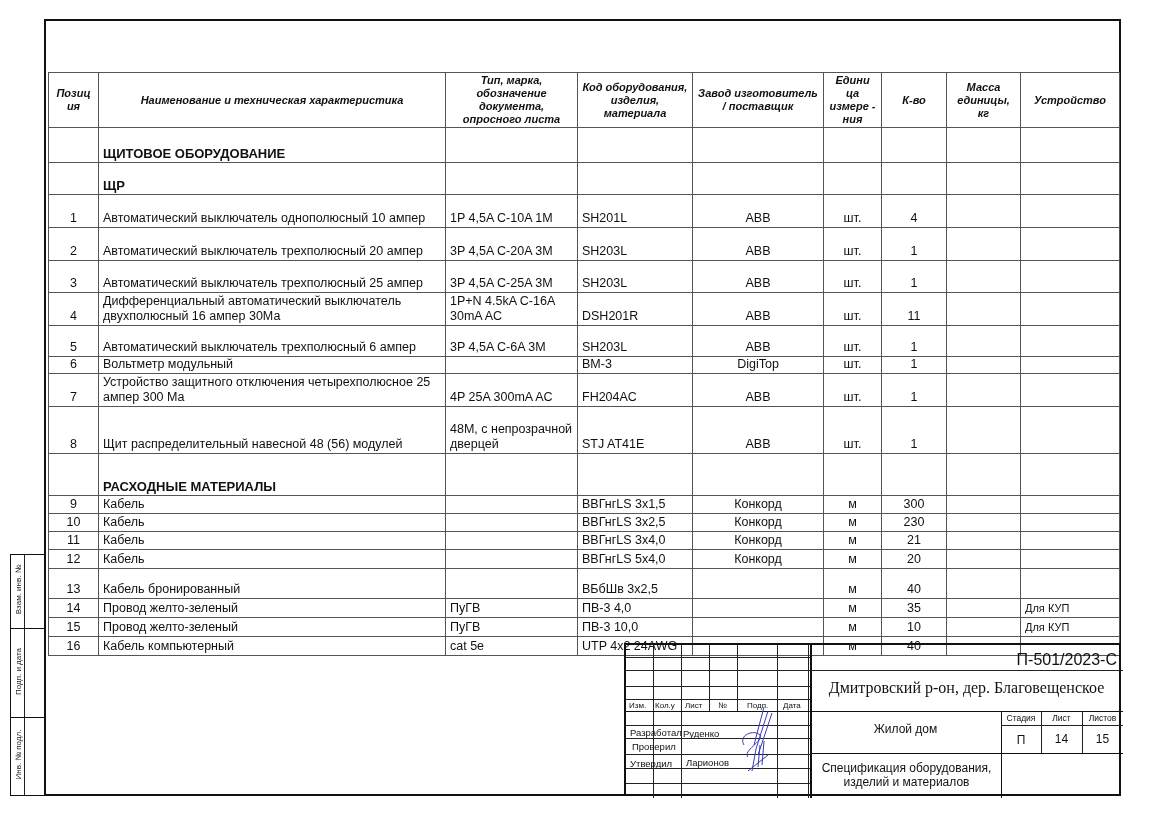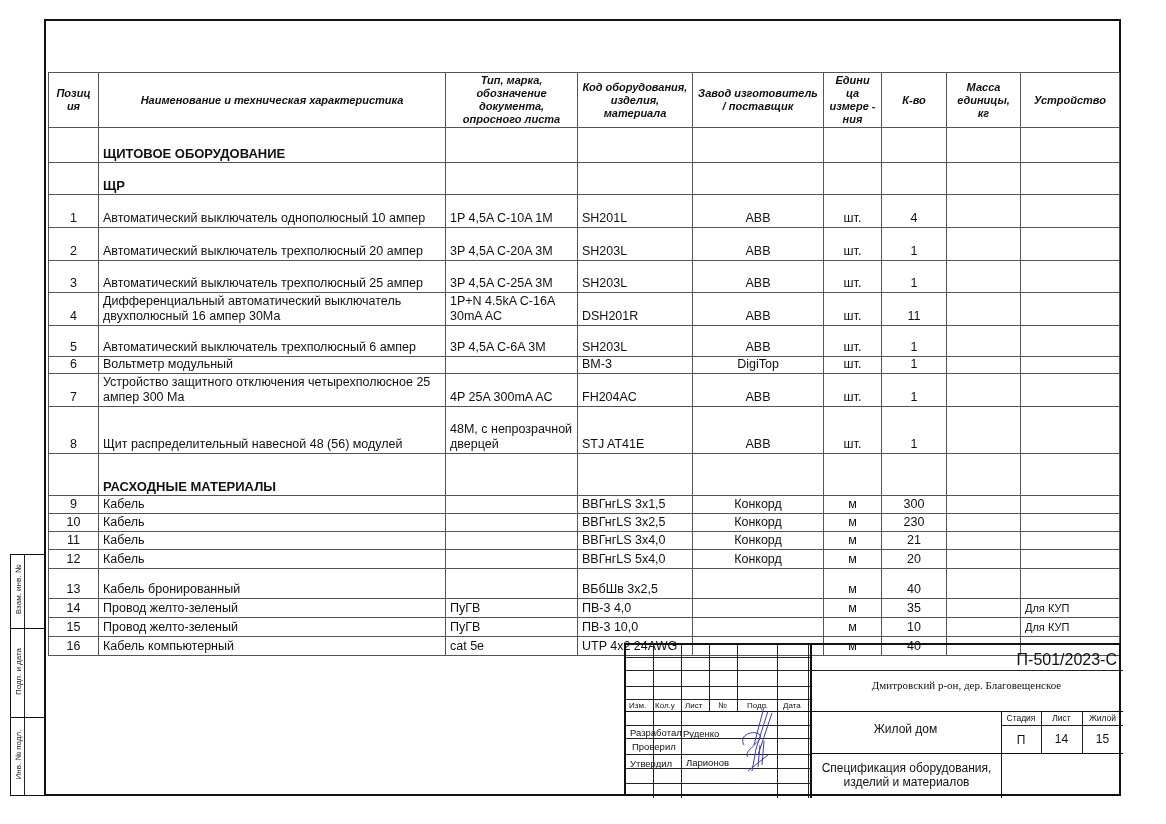--- a/index.html
+++ b/index.html
@@ -322,27 +322,27 @@
 
   <div class="grid-line-h" style="left:184px; width:313px; top:25px;"></div>
   <div class="grid-line-h" style="left:184px; width:313px; top:66px; border-top:1.5px solid #111;"></div>
   <div class="grid-line-h" style="left:184px; width:313px; top:108px; border-top:1.5px solid #111;"></div>
   <div class="grid-line-v" style="left:375px; top:66px; height:87px; border-left:1.5px solid #111;"></div>
   <div class="grid-line-v" style="left:415px; top:66px; height:42px;"></div>
   <div class="grid-line-v" style="left:456px; top:66px; height:42px;"></div>
   <div class="grid-line-h" style="left:375px; width:122px; top:80px;"></div>
 
   <div class="abs" style="right:2px; top:6px; font-size:16px;">П-501/2023-С</div>
-  <div class="abs" style="left:184px; width:313px; top:34px; text-align:center; font-family:'Liberation Serif', serif; font-size:11px;">Дмитровский р-он, дер. Благовещенское</div>
+  <div class="abs" style="left:184px; width:313px; top:34px; text-align:center; font-family:'Liberation Serif', serif; font-size:16px;">Дмитровский р-он, дер. Благовещенское</div>
   <div class="abs" style="left:184px; width:191px; top:77px; text-align:center; font-size:12px;">Жилой дом</div>
   <div class="abs" style="left:190px; width:181px; top:116px; text-align:center; font-size:12px; line-height:14px;">Спецификация оборудования, изделий и материалов</div>
 
   <div class="abs" style="left:375px; width:40px; top:68px; text-align:center; font-size:8.5px;">Стадия</div>
   <div class="abs" style="left:415px; width:41px; top:68px; text-align:center; font-size:8.5px;">Лист</div>
-  <div class="abs" style="left:456px; width:41px; top:68px; text-align:center; font-size:8.5px;">Жилой</div>
+  <div class="abs" style="left:456px; width:41px; top:68px; text-align:center; font-size:8.5px;">Листов</div>
   <div class="abs" style="left:375px; width:40px; top:88px; text-align:center; font-size:12px;">П</div>
   <div class="abs" style="left:415px; width:41px; top:87px; text-align:center; font-size:12px;">14</div>
   <div class="abs" style="left:456px; width:41px; top:87px; text-align:center; font-size:12px;">15</div>
 
 </div>
 
 <div class="side" style="left:10px; top:554px; width:35px; height:242px;">
   <div class="grid-line-v" style="left:13px; top:0; height:240px;"></div>
   <div class="grid-line-h" style="left:0; width:33px; top:73px; border-top:1.5px solid #111;"></div>
   <div class="grid-line-h" style="left:0; width:33px; top:162px; border-top:1.5px solid #111;"></div>

